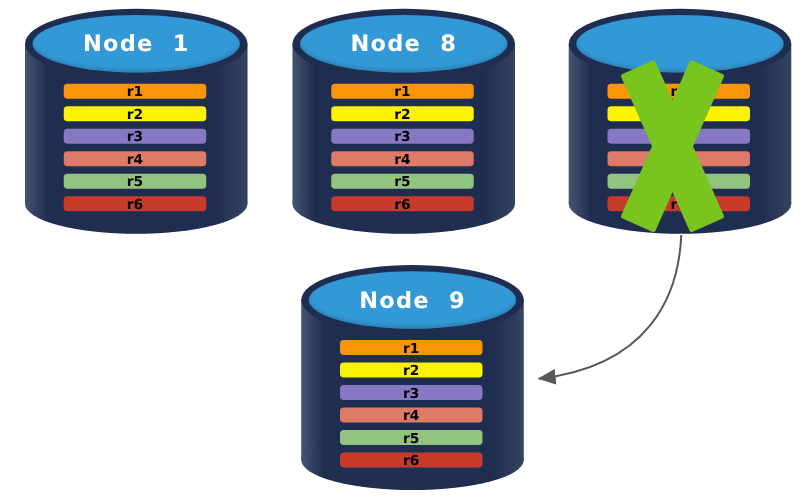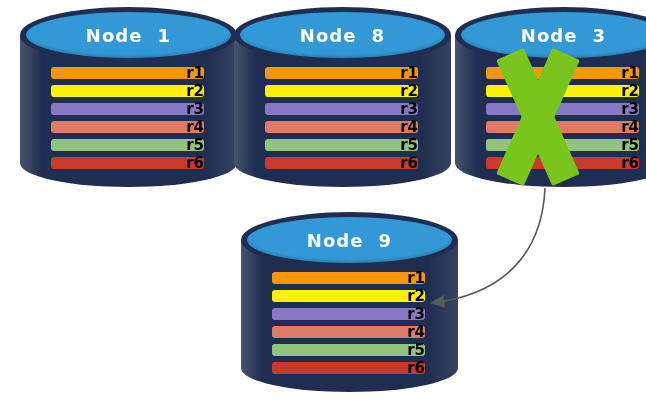--- a/index.html
+++ b/index.html
@@ -1,35 +1,35 @@
 <!DOCTYPE html>
 <html><head>
 <meta charset="utf-8">
 <style>
   html,body{margin:0;padding:0;background:#ffffff;}
   #canvas{position:relative;width:646px;height:402px;background:#ffffff;overflow:hidden;
           font-family:"DejaVu Sans","Liberation Sans",sans-serif;}
-  .node{position:absolute;width:178px;height:180px;padding-left:39px;}
+  .node{position:absolute;width:178px;height:180px;}
   .node-1{left:20px;top:7px;}
   .node-2{left:234px;top:7px;}
   .node-3{left:455px;top:7px;}
   .node-4{left:241px;top:212px;}
   .cyl-top{position:absolute;left:0;right:0;top:0;height:56px;border-radius:50%;z-index:2;}
   .cyl-body{position:absolute;left:0;right:0;top:28px;height:128px;z-index:1;}
   .cyl-bottom{position:absolute;left:0;right:0;bottom:0;height:48px;border-radius:50%;z-index:1;}
   .shade{position:absolute;inset:0;border-radius:inherit;pointer-events:none;
          background:linear-gradient(90deg,rgba(255,255,255,.18) 0%,rgba(255,255,255,0) 10%,rgba(255,255,255,0) 86%,rgba(255,255,255,.10) 100%);}
   .cyl-cap{position:absolute;left:6px;right:6px;top:5px;height:46px;border-radius:50%;z-index:3;
            box-shadow:inset 0 -2px 3px rgba(0,0,0,.15);}
   .node-title{position:absolute;left:0;right:0;top:5px;height:46px;z-index:4;
               display:flex;align-items:center;justify-content:center;
               color:#fff;font-weight:bold;font-size:18px;letter-spacing:1px;word-spacing:8px;}
   .rows{position:absolute;left:31px;right:33px;top:60px;z-index:5;}
   .row{height:12px;margin-bottom:6px;border-radius:3px;color:#000;
-       font-size:15px;font-weight:bold;line-height:13px;text-align:right;}
+       font-size:11px;font-weight:bold;line-height:13px;text-align:center;}
   .x-mark{position:absolute;left:0;top:0;width:100%;height:100%;z-index:6;pointer-events:none;}
   .x-bar{position:absolute;left:68px;top:41px;width:30px;height:138px;border-radius:2px;}
   .x-bar-a{transform:rotate(24deg);}
   .x-bar-b{transform:rotate(-24deg);}
   #arrow-layer{position:absolute;left:0;top:0;z-index:7;pointer-events:none;}
 </style>
 </head>
 <body>
 
 <div id="canvas">
@@ -76,21 +76,20 @@
 
   <div class="node node-3">
     <div class="cyl-body" style="background-color: rgb(31, 46, 80);">
         <div class="shade"></div>
       </div>
     <div class="cyl-bottom" style="background-color: rgb(31, 46, 80);">
         <div class="shade"></div>
       </div>
     <div class="cyl-top" style="background-color: rgb(31, 46, 80);"></div>
     <div class="cyl-cap" style="background-color: rgb(51, 153, 214);"></div>
-    <div class="node-title">Node 3</div>
     <div class="rows">
       <div class="row" style="background-color: rgb(248, 150, 8);">r1</div>
       <div class="row" style="background-color: rgb(252, 242, 3);">r2</div>
       <div class="row" style="background-color: rgb(136, 120, 195);">r3</div>
       <div class="row" style="background-color: rgb(222, 122, 104);">r4</div>
       <div class="row" style="background-color: rgb(147, 196, 126);">r5</div>
       <div class="row" style="background-color: rgb(200, 58, 42);">r6</div>
     </div>
     <div class="x-mark">
       <div class="x-bar x-bar-a" style="background-color: rgb(122, 196, 30);"></div>

